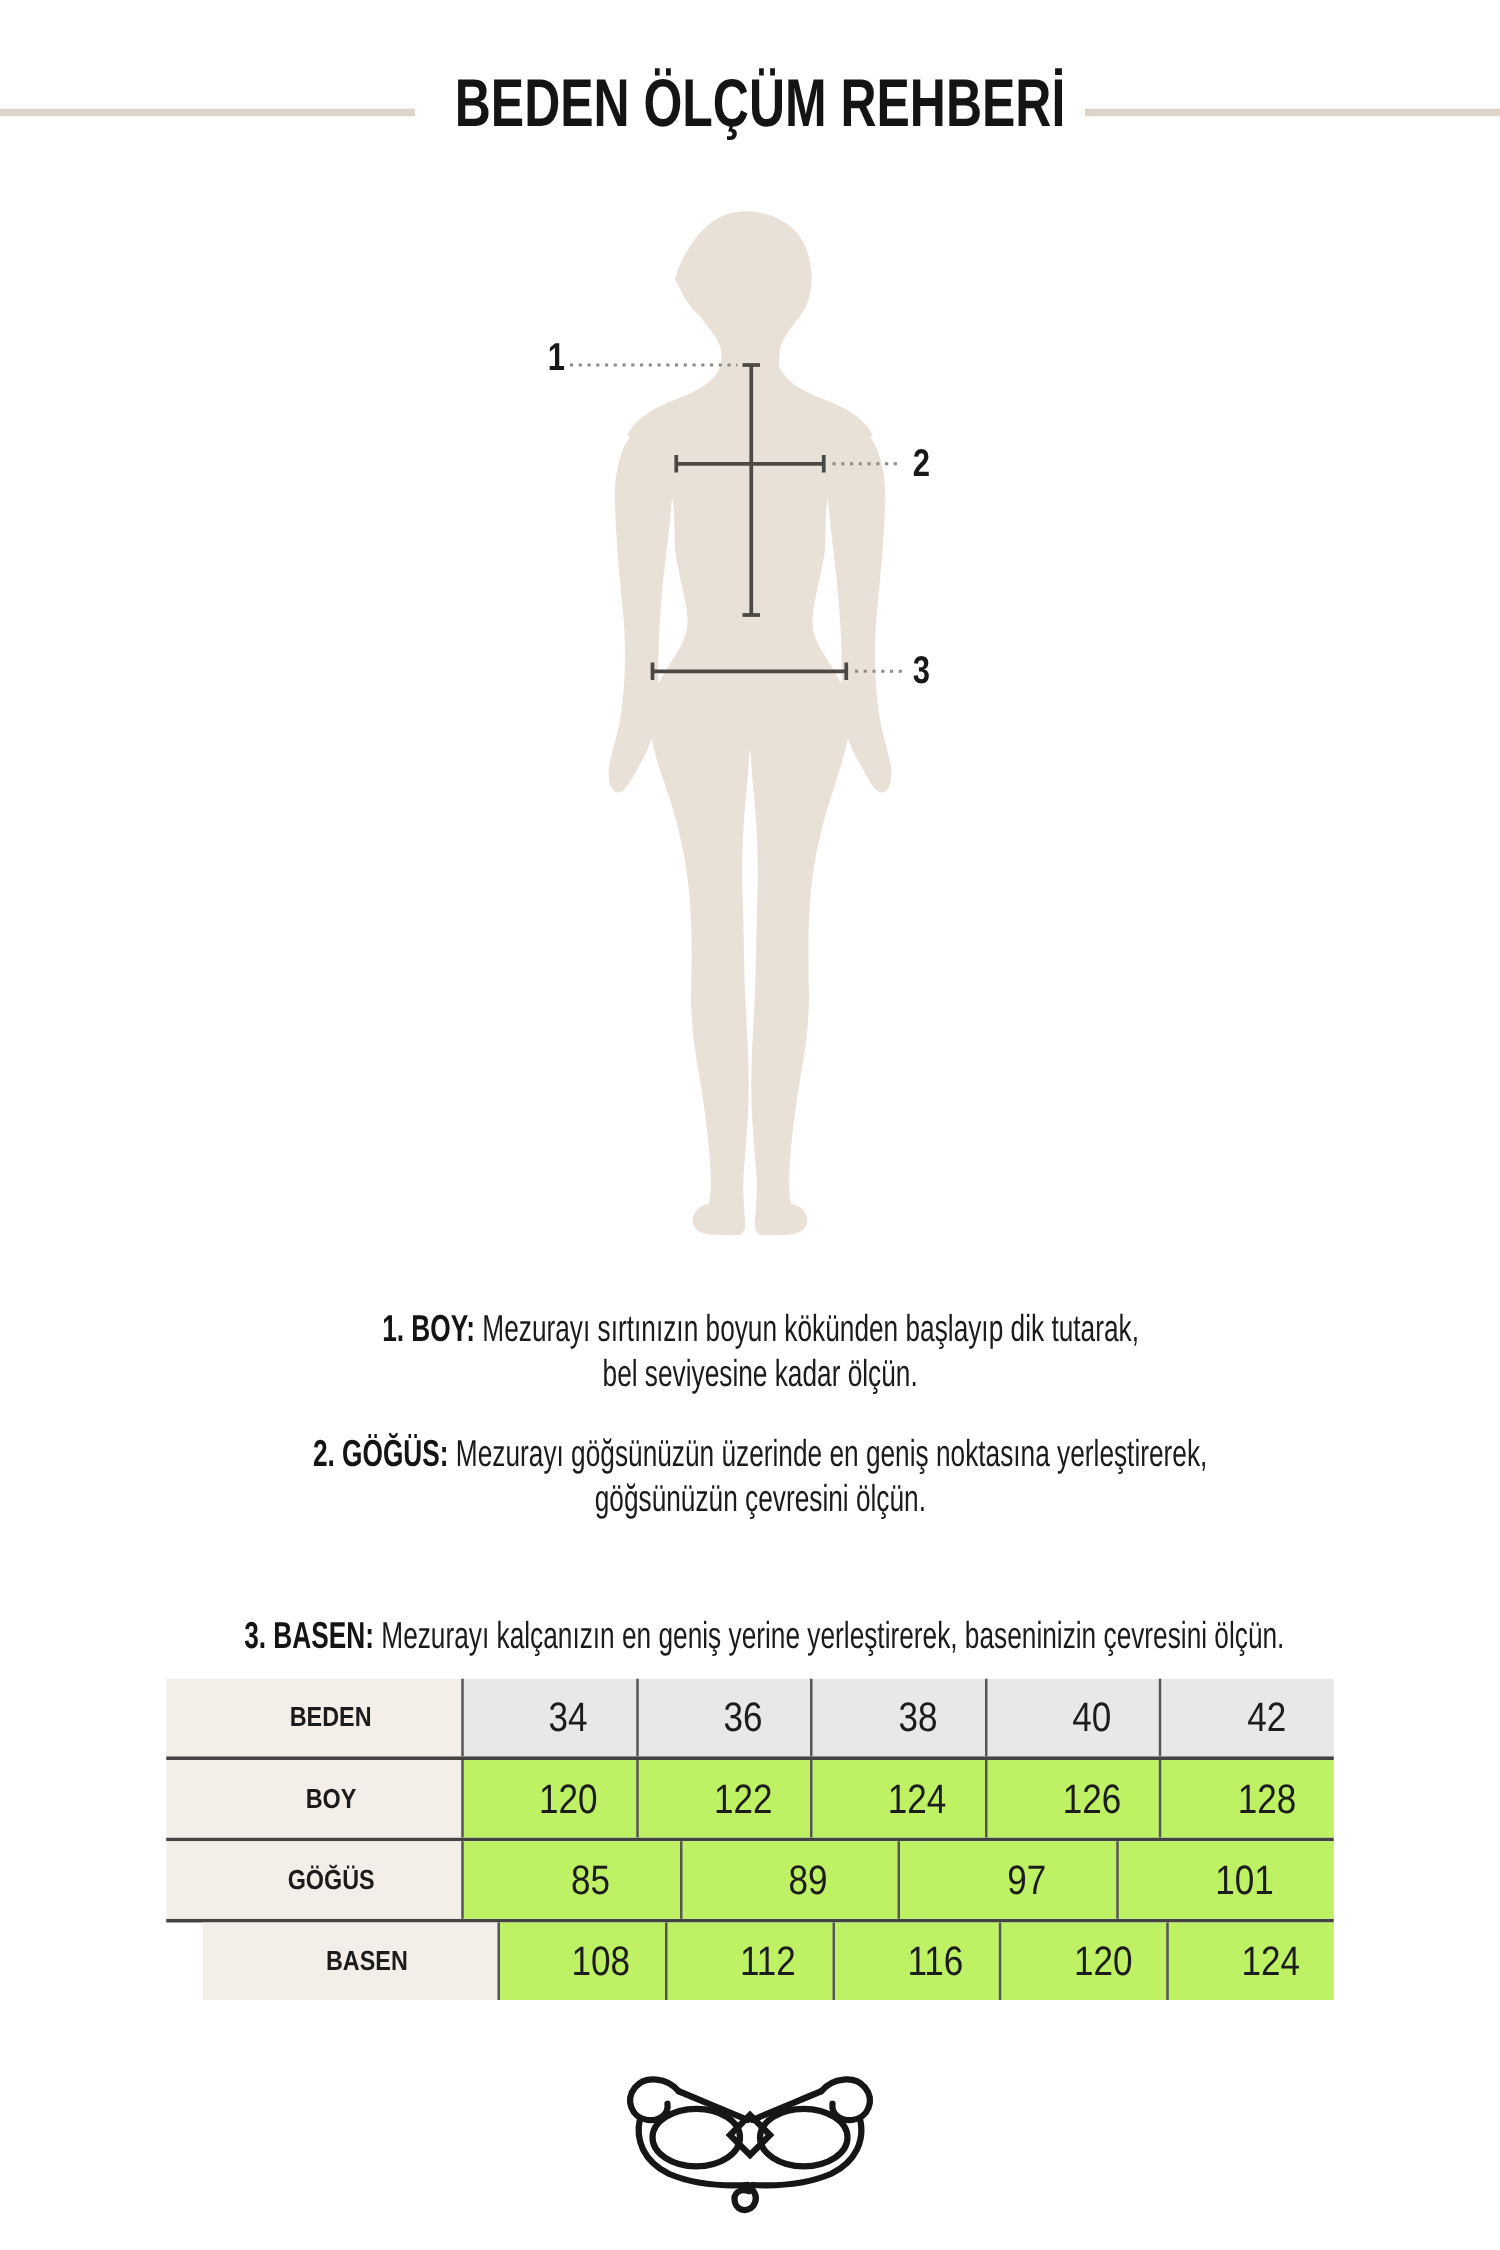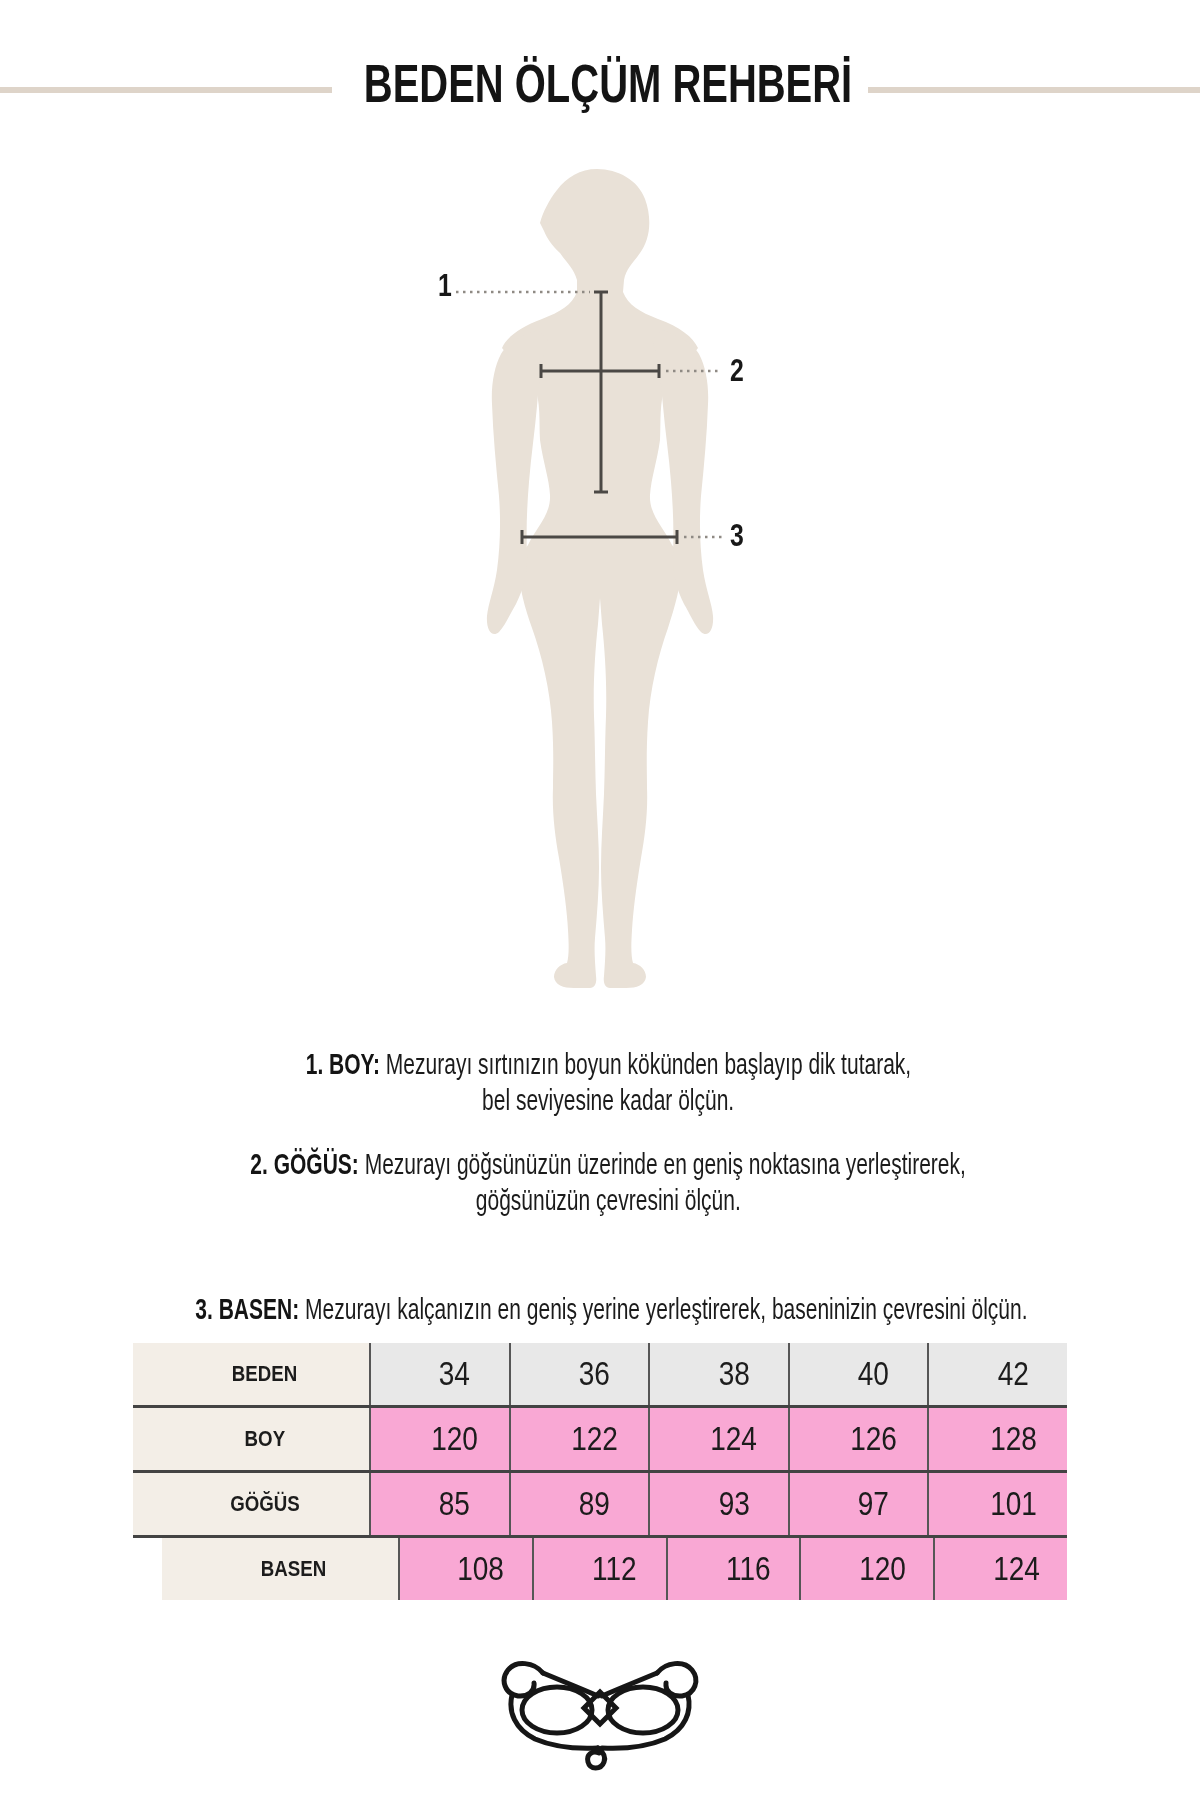--- a/index.html
+++ b/index.html
@@ -27,21 +27,21 @@
   .instr { position:absolute; left:17px; right:0; text-align:center;
            font-size:30px; line-height:36px; color:#1b1b1b; }
   .instr b { font-weight:700; color:#141414; }
   .cx { display:inline-block; transform:scaleX(0.70); transform-origin:50% 50%; white-space:nowrap; }
 
   
   .table { position:absolute; left:133px; top:1343px; width:934px; }
   .trow { display:flex; height:62px; border-bottom:3px solid #434343; }
   .trow:last-child { border-bottom:none;margin-left:29px; }
   .tcell { display:flex; align-items:center; justify-content:center;
-           font-size:33px; background:#f9a8d4; }
+           font-size:33px; background:#bef264; }
   .tcell + .tcell { border-left:2px solid #565656;padding-left:30px; }
   .tcell.label { width:208px; flex:none; background:var(--label_bg,#f3eee7); font-weight:700; font-size:22px;padding-left:28px; }
   .tcell.size  { flex:1; }
   .thead .tcell.size { background:var(--header_bg,#e8e8e8); }
   .cxc { display:inline-block; transform:scaleX(0.85); transform-origin:50% 50%; white-space:nowrap; }
 </style>
 </head>
 <body>
 
 <div class="page">
@@ -235,23 +235,20 @@
       <div class="tcell label">
           <span class="cxc">GÖĞÜS</span>
         </div>
       <div class="tcell size">
           <span class="cxc">85</span>
         </div>
       <div class="tcell size">
           <span class="cxc">89</span>
         </div>
       <div class="tcell size">
-          <span class="cxc">93</span>
-        </div>
-      <div class="tcell size">
           <span class="cxc">97</span>
         </div>
       <div class="tcell size">
           <span class="cxc">101</span>
         </div>
     </div>
     <div class="trow">
       <div class="tcell label">
           <span class="cxc">BASEN</span>
         </div>

